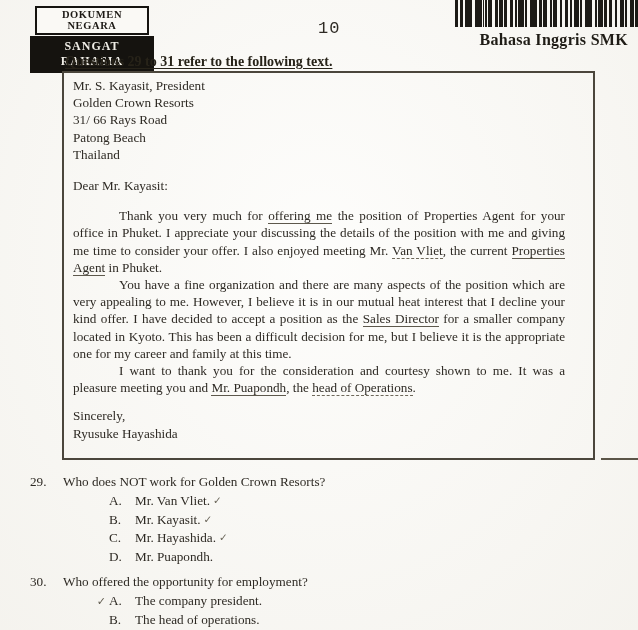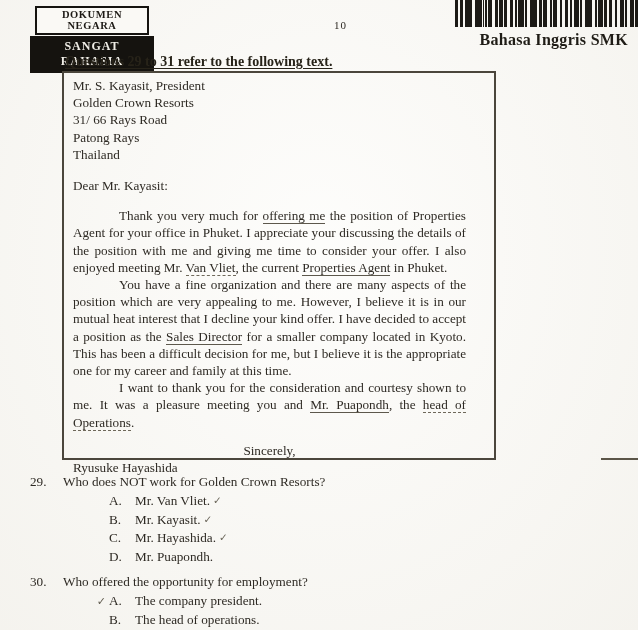--- a/index.html
+++ b/index.html
@@ -22,21 +22,21 @@
     font-size: 10.5px; font-weight: bold; letter-spacing: 0.6px; text-align: center;
     color: #1d1a15;
   }
   .stamp-bottom {
     background: #15130f; color: #efede6;
     width: 124px; padding: 3px 2px 4px; margin-top: 1px;
     font-size: 12px; font-weight: bold; letter-spacing: 1px; text-align: center;
   }
 
   
-  .page-number { position: absolute; left: 334px; top: 19px; font-size: 11px; letter-spacing: 1px; }
+  .page-number { position: absolute; left: 318px; top: 19px; font-size: 17px; letter-spacing: 1px; font-family: Liberation Mono, monospace; }
 
   
   .barcode {
     position: absolute; top: 0; right: -5px;
     width: 188px; height: 27px;
     background:
       repeating-linear-gradient(90deg, #1c1a16 0 2px, transparent 2px 5px),
       repeating-linear-gradient(90deg, #1c1a16 0 1px, transparent 1px 7px),
       repeating-linear-gradient(90deg, #1c1a16 0 3px, transparent 3px 11px),
       repeating-linear-gradient(90deg, transparent 0 13px, #1c1a16 13px 14px, transparent 14px 17px);
@@ -50,32 +50,32 @@
   .instruction {
     position: absolute; left: 65px; top: 54px;
     font-weight: bold; font-size: 14px;
     text-decoration: underline; text-underline-offset: 2px;
     color: #272319;
   }
 
   
   .letter {
     position: absolute; left: 62px; top: 71px;
-    width: 434px; height: 389px;
+    width: 533px; height: 389px;
     border: 2px solid #4b463c;
     padding: 4px 28px 0 9px;
     font-size: 13.2px; line-height: 17.2px;
   }
   .addr-line { white-space: nowrap; }
   .salutation { margin-top: 14px; }
   .paragraphs { margin-top: 13px; }
   .para { margin: 0; text-align: justify; text-indent: 46px; }
   .u { border-bottom: 1px solid #5d584c; }
   .u2 { border-bottom: 1px dashed #6e685a; }
-  .closing { margin-top: 11px; text-align: center; }
+  .closing { margin-top: 11px; }
   .signature { }
 
   
   .rule-ext { position: absolute; left: 601px; top: 458px; width: 37px; height: 2px; background: #5b5548; }
 
   
   .question { position: absolute; left: 30px; font-size: 13.2px; line-height: 17.8px; width: 560px; }
   #q29 { top: 473px; }
   #q30 { top: 573px; }
   .q-head { display: flex; }
@@ -99,21 +99,21 @@
 <div class="barcode"></div>
 <div class="subject">Bahasa Inggris SMK</div>
 
 <div class="instruction">Questions 29 to 31 refer to the following text.</div>
 
 <div class="letter">
   <div>
     <div class="addr-line">Mr. S. Kayasit, President</div>
     <div class="addr-line">Golden Crown Resorts</div>
     <div class="addr-line">31/ 66 Rays Road</div>
-    <div class="addr-line">Patong Rays</div>
+    <div class="addr-line">Patong Beach</div>
     <div class="addr-line">Thailand</div>
   </div>
 
   <div class="salutation">Dear Mr. Kayasit:</div>
 
   <div class="paragraphs">
     <p class="para"><span>Thank you very much for </span><span class="u">offering me</span><span> the position of Properties Agent for your office in Phuket. I appreciate your discussing the details of the position with me and giving me time to consider your offer. I also enjoyed meeting Mr. </span><span class="u2">Van Vliet</span><span>, the current </span><span class="u">Properties Agent</span><span> in Phuket.</span></p>
 
     <p class="para"><span>You have a fine organization and there are many aspects of the position which are very appealing to me. However, I believe it is in our mutual heat interest that I decline your kind offer. I have decided to accept a position as the </span><span class="u">Sales Director</span><span> for a smaller company located in Kyoto. This has been a difficult decision for me, but I believe it is the appropriate one for my career and family at this time.</span></p>
 

